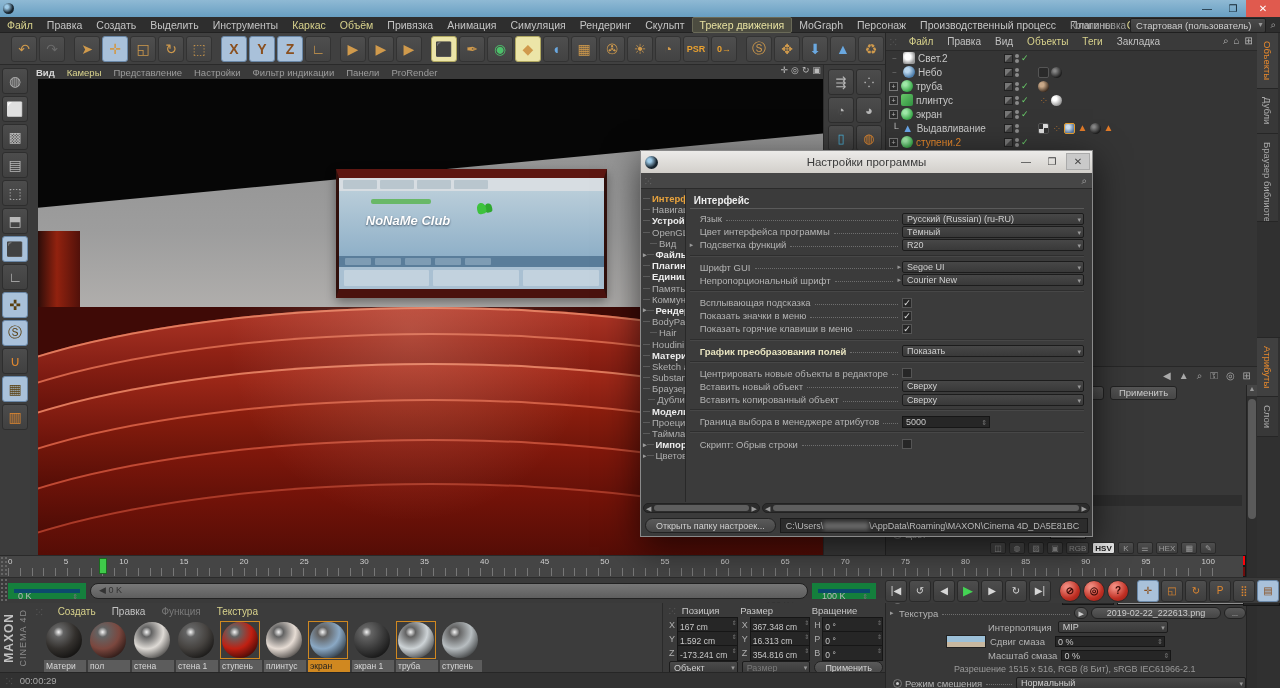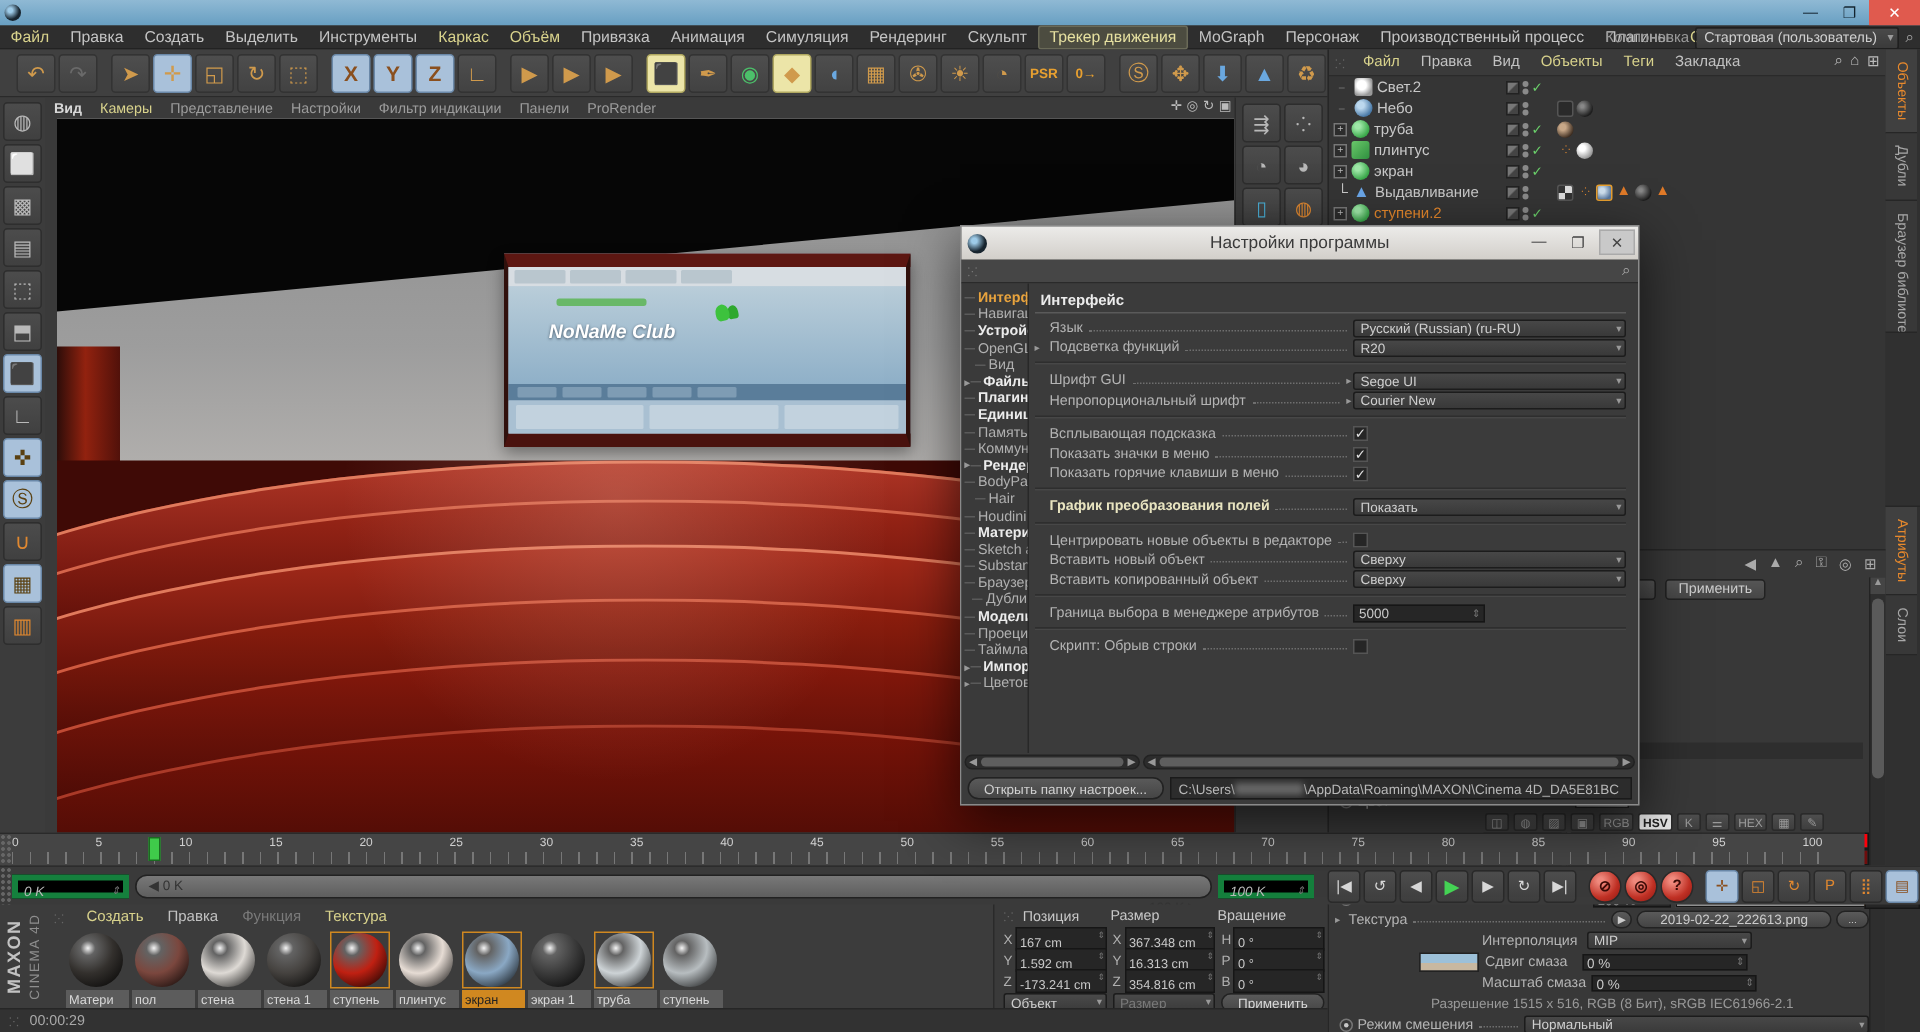--- a/index.html
+++ b/index.html
@@ -165,21 +165,21 @@
   .rulin { position:relative; flex:1; }
   .rlabels { position:absolute; left:0; right:28px; top:1px; display:flex; justify-content:space-between; font-size:8px; color:#cfcfcf; }
   .rticks { position:absolute; left:0; right:28px; bottom:1px; height:8px; background:repeating-linear-gradient(90deg,#777 0 1px,transparent 1px 11.8px); }
   .rmark { position:absolute; left:7.4%; top:2px; width:8px; height:16px; background:#3fca4a; border:1px solid #1a6a20; }
   .rulerbox { position:absolute; right:0; top:588px; width:37px; height:18px; background:#262626; border:1px solid #161616; color:#bbb; font-size:9px; line-height:16px; padding:0 3px; }
   .rulerbox::after { content:"⇕"; float:right; font-size:7px; color:#777; }
 
   
   .transport { left:0; top:577px; width:1280px; height:26px; background:#3a3a3a; border-top:1px solid #2c2c2c; display:flex; align-items:center; }
   .transport .handle { width:8px; height:100%; background:radial-gradient(circle, #666 1px, transparent 1.5px) 0 0/4px 4px; }
-  .tfield { width:78px; height:16px; background:#000000; border:4px solid #15803d; color:#bbb; font-size:9px; line-height:14px; padding:0 4px; position:relative;font-style:italic; }
+  .tfield { width:78px; height:16px; background:#0c4a6e; border:6px solid #15803d; color:#bbb; font-size:9px; line-height:14px; padding:0 4px; position:relative; }
   .tfield::after { content:"⇕"; position:absolute; right:2px; top:1px; font-size:7px; color:#777; }
   .scrub { flex:1; height:16px; margin:0 4px; background:linear-gradient(#787878,#5e5e5e); border:1px solid #222; border-radius:8px; position:relative; font-size:9px; color:#333; }
   .scrub .sl { position:absolute; left:8px; top:1px; }
   .scrub .sr { position:absolute; right:8px; top:16px; }
   .pbtn { width:22px; height:22px; margin:0 1px; border-radius:3px; background:linear-gradient(#4e4e4e,#3e3e3e); border:1px solid #2a2a2a; color:#d8d8d8; font-size:10px; display:flex; align-items:center; justify-content:center; }
   .pbtn.play { color:#45d455; font-size:13px; }
   .pbtn.rec { border-radius:50%; background:radial-gradient(circle at 35% 30%, #f08a7e 10%, #c03024 60%, #8a1812); color:#3a0a06; font-weight:bold; }
   .pbtn.key { color:#e08830; }
   .pbtn.keyact { background:#a9c1da; color:#8a4f1e; border-color:#6a88a8; }
 
@@ -1021,20 +1021,26 @@
       <div class="dlg-panel">
         <div class="dlg-header">Интерфейс</div>
         <div id="dlgrows">
             <div class="srow">
               <span class="gut"></span>
               <span class="slab">Язык</span>
               <span class="ldr"></span>
               <span class="dd">Русский (Russian) (ru-RU)</span>
             </div>
             <div class="srow">
+              <span class="gut"></span>
+              <span class="slab">Цвет интерфейса программы</span>
+              <span class="ldr"></span>
+              <span class="dd">Тёмный</span>
+            </div>
+            <div class="srow">
               <span class="gut">▸</span>
               <span class="slab">Подсветка функций</span>
               <span class="ldr"></span>
               <span class="dd">R20</span>
             </div>
             <div class="srow gap"></div>
             <div class="srow">
               <span class="gut"></span>
               <span class="slab">Шрифт GUI</span>
               <span class="ldr"></span>

